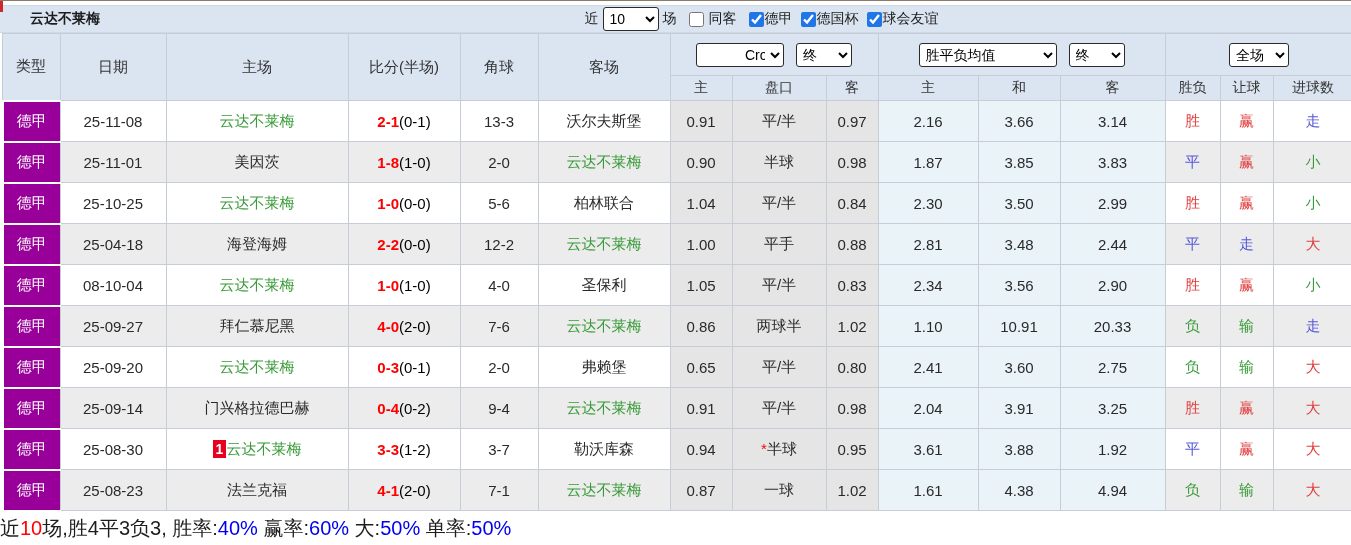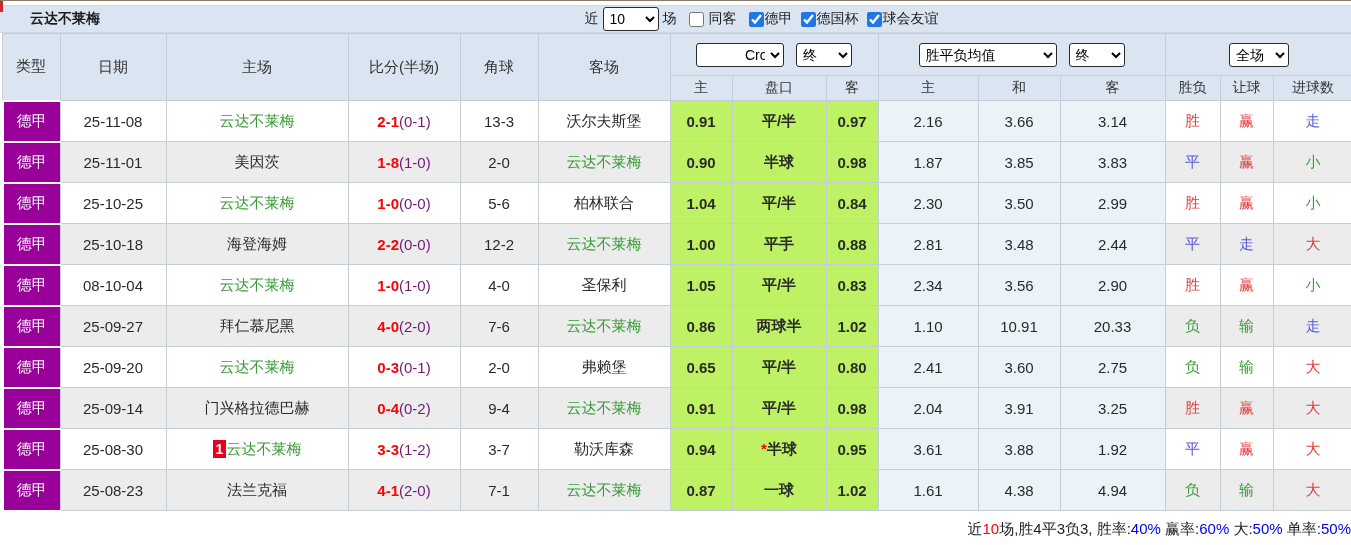--- a/index.html
+++ b/index.html
@@ -39,35 +39,35 @@
   tr.subhead-row th { height:25px; font-size:14px; }
   .sel-wrap { display:flex; align-items:center; justify-content:center; gap:12px; }
   .sel-company { width:88px;padding-left:44px; } .sel-time { width:56px; } .sel-avg { width:138px; } .sel-scope { width:60px; }
 
   tbody td { height:41px; font-size:15px; color:#2a2a2a; }
   tbody tr:nth-child(even) { background:#ececec; }
   td.league {
     background:#990099; color:#fff; font-size:15px;
     border-left:4px solid #fff; border-top:2px solid #fff; border-bottom:2px solid #fff;
   }
-  td.odds-cell { background:#bef264;font-weight:bold; }
+  td.odds-cell { background:#e5e5e5; }
   td.euro-cell { background:#eaf4f8; }
   .score-main { color:#f00;font-weight:bold; }
-  .score-half { color:#701a75; }
+  .score-half { color:#000000; }
   .team { color:#3a9a3a; }
   .badge { background:#e8001f; color:#fff; font-weight:bold; font-size:14px; padding:0 3px; display:inline-block; line-height:18px; }
   .badge:empty { display:none; }
   .star { color:#f00; }
   .star:empty { display:none; }
   .c-red { color:#e03e3e; }
   .c-blue { color:#5558d6; }
   .c-green { color:#3a9a3a; }
 
   
-  .summary { height:34px; line-height:33px; text-align:right; font-size:15px; color:#1d1d1d; }
+  .summary { height:34px; line-height:33px; text-align:left; font-size:20px; color:#1d1d1d; }
   .s-black { color:#1d1d1d; }
   .s-red { color:#f00; }
   .s-blue { color:#0000ee; }
 
   
   .w1{width:58px}.w2{width:106px}.w3{width:182px}.w4{width:112px}.w5{width:78px}
   .w6{width:132px}.w7{width:62px}.w8{width:94px}.w9{width:52px}.w10{width:100px}
   .w11{width:82px}.w12{width:105px}.w13{width:55px}.w14{width:53px}.w15{width:80px}
 </style>
 </head>
@@ -207,21 +207,21 @@
     <td class="odds-cell">0.84</td>
     <td class="euro-cell">2.30</td>
     <td class="euro-cell">3.50</td>
     <td class="euro-cell">2.99</td>
     <td class="result c-red">胜</td>
     <td class="hresult c-red">赢</td>
     <td class="goals c-green">小</td>
   </tr>
       <tr>
     <td class="league">德甲</td>
-    <td>25-10-18</td>
+    <td>25-04-18</td>
     <td><span class="home-name">海登海姆</span></td>
     <td><span class="score-main">2-2</span><span class="score-half">(0-0)</span></td>
     <td>12-2</td>
     <td><span class="away-name team">云达不莱梅</span></td>
     <td class="odds-cell">1.00</td>
     <td class="odds-cell"><span>平手</span></td>
     <td class="odds-cell">0.88</td>
     <td class="euro-cell">2.81</td>
     <td class="euro-cell">3.48</td>
     <td class="euro-cell">2.44</td>

